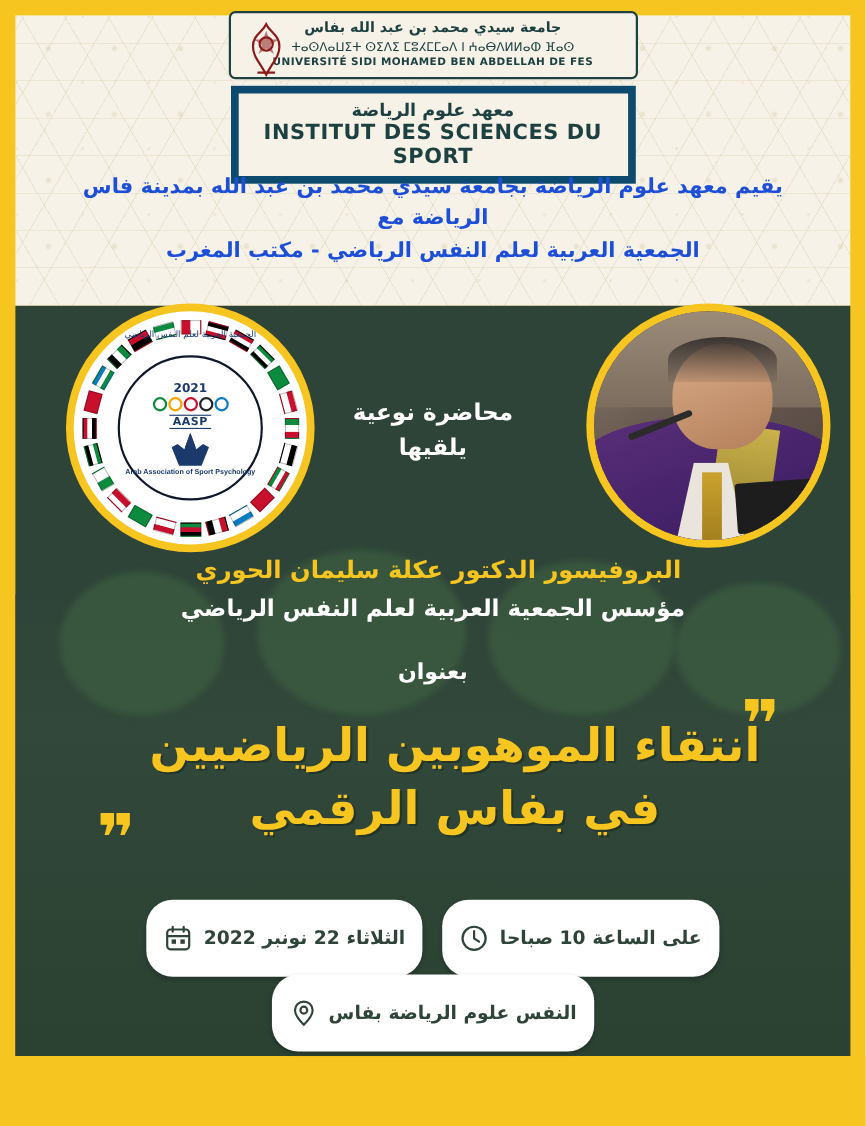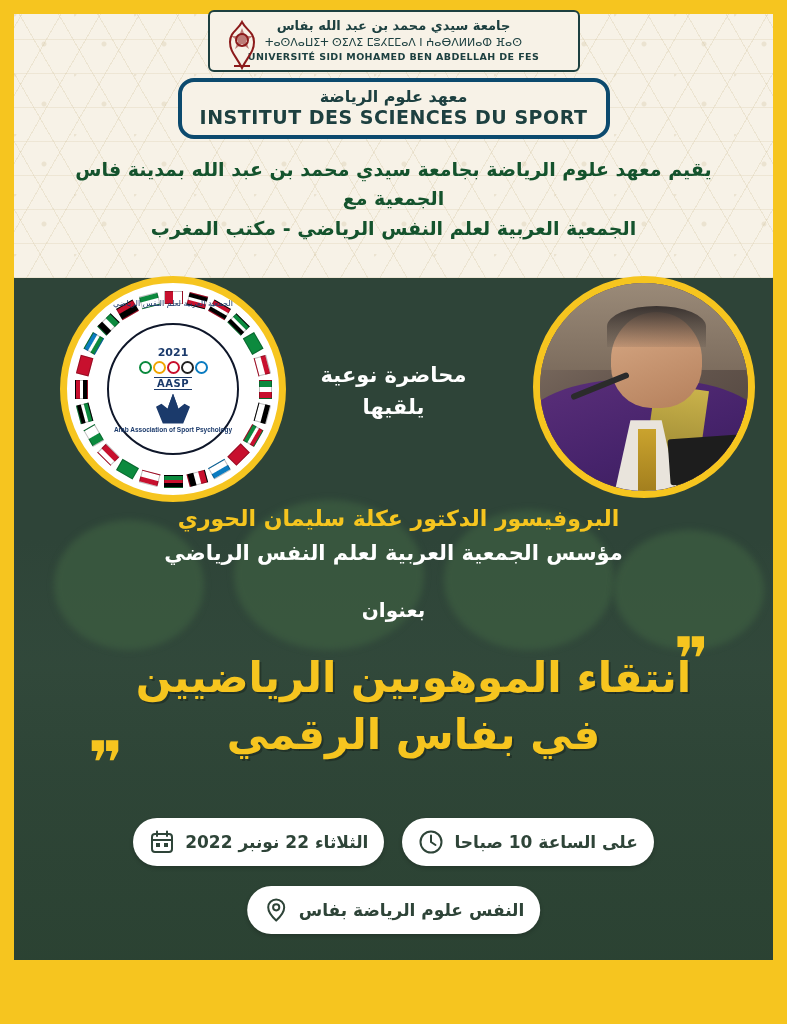--- a/index.html
+++ b/index.html
@@ -60,37 +60,37 @@
     letter-spacing: .4px; margin-top: 1px;
   }
   .uni-emblem {
     position: absolute; left: 10px; top: 8px;
     width: 44px; height: 52px;
   }
   .inst-box {
     position: absolute;
     left: 50%; transform: translateX(-50%);
     top: 78px;
-    width: 432px;
-    border: 4px solid #0c4a6e;
-    border-radius: 16px;
+    width: 368px;
+    border: 7px solid #0c4a6e;
+    border-radius: 0;
     background: #f7f2e7;
     padding: 5px 10px 7px;
     text-align: center;
     z-index: 3;
   }
   .inst-ar { font-size: 16px; font-weight: bold; color: #1d4040; }
   .inst-fr { font-size: 19px; font-weight: bold; color: #1d4040; letter-spacing: .5px; }
 
   
   .intro {
     position: absolute;
     left: 0; right: 0; top: 155px;
     text-align: center;
-    color: #14532d;
+    color: #1d4ed8;
     z-index: 3;
   }
   .intro div { font-size: 19px; font-weight: bold; line-height: 1.55; }
 
   
   .body-panel {
     position: absolute;
     left: 14px; right: 14px; top: 278px;
     height: 682px;
     background: #2e4438;
@@ -251,21 +251,21 @@
   .q-close { left: 88px; top: 742px; }
 
   
   .pills {
     position: absolute; left:0; right:0; top: 818px;
     display:flex; justify-content:center; gap: 18px; z-index:6;
   }
   .pill {
     display:flex; align-items:center; gap:10px;
     background:#ffffff; border-radius:24px;
-    padding: 11px 16px;
+    padding: 22px 16px;
     color:#2e4438; font-size: 17px; font-weight:bold;
     box-shadow: 0 2px 4px rgba(0,0,0,.2);
   }
   .pill .ico { width: 26px; height: 26px; flex: 0 0 26px; }
   .pill-loc {
     position:absolute; left:50%; transform:translateX(-50%);
     top: 886px; z-index:6;
   }
   
   .bottom-strip { position:absolute; left:0; right:0; bottom:0; height:64px; background:#f6c51f; }
@@ -291,21 +291,21 @@
     <div class="uni-fr">UNIVERSITÉ SIDI MOHAMED BEN ABDELLAH DE FES</div>
   </div>
 
   <div class="inst-box">
     <div class="inst-ar">معهد علوم الرياضة</div>
     <div class="inst-fr">INSTITUT DES SCIENCES DU SPORT</div>
   </div>
 
   <div class="intro">
     <div>يقيم معهد علوم الرياضة بجامعة سيدي محمد بن عبد الله بمدينة فاس</div>
-    <div>الجمعية مع</div>
+    <div>الرياضة مع</div>
     <div>الجمعية العربية لعلم النفس الرياضي - مكتب المغرب</div>
   </div>
 
   <div class="body-panel">
     <div class="field-photo">
       <div class="tree" style="left:40px;top:-20px;width:150px;height:130px;"></div>
       <div class="tree" style="left:220px;top:-40px;width:190px;height:150px;"></div>
       <div class="tree" style="left:430px;top:-30px;width:170px;height:140px;"></div>
       <div class="tree" style="left:600px;top:-10px;width:150px;height:120px;"></div>
     </div>

